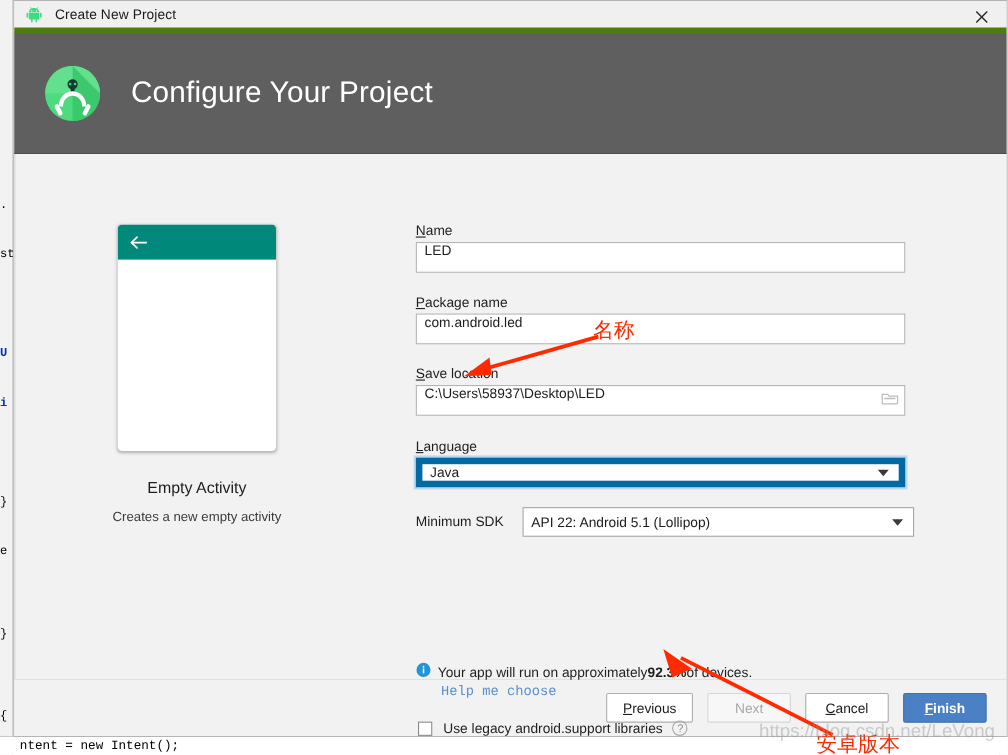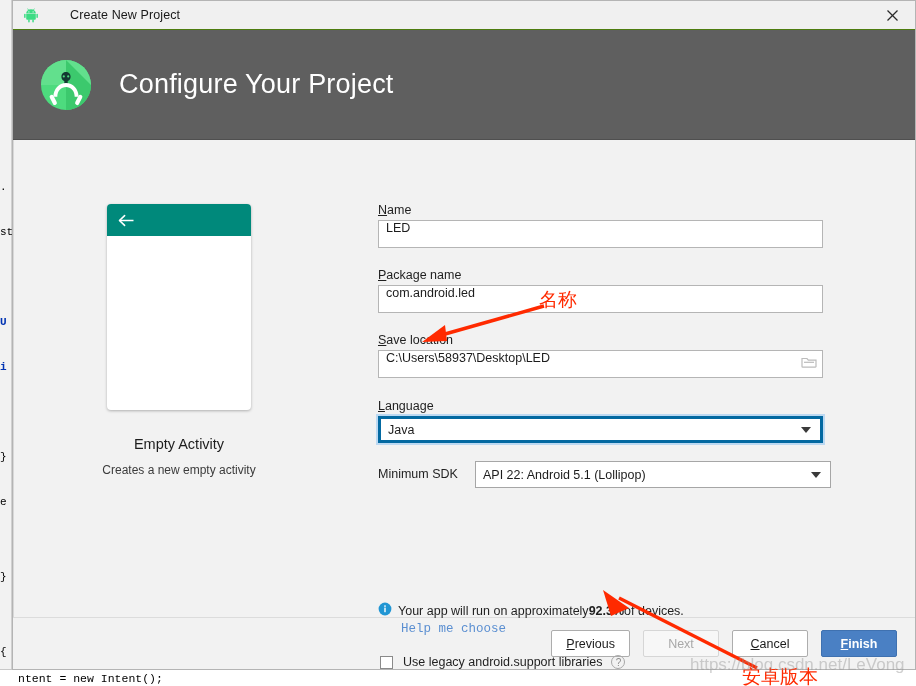--- a/index.html
+++ b/index.html
@@ -44,24 +44,23 @@
   #dialog {
     position: absolute; left: 12px; top: 0; width: 904px; height: 670px;
     background: #f2f2f2;
     border: 1px solid #b4b4b4;
     display: flex; flex-direction: column;
   }
 
   
   #titlebar {
     height: 29px; background: #f0f0f0;
-    border-bottom: 1px solid #4d7c0f;
+    border-bottom: 5px solid #4d7c0f;
     display: flex; align-items: center; flex: 0 0 29px;
     position: relative;
-    gap: 20px;
   }
   #titlebar .app-icon { margin-left: 9px; width: 18px; height: 18px; display: block; }
   #titlebar .title-text {
     margin-left: 10px; font-size: 12.5px; color: #1a1a1a;
     letter-spacing: .1px;
   }
   #close-btn {
     position: absolute; right: 0; top: 0; width: 46px; height: 29px;
     display: flex; align-items: center; justify-content: center;
     cursor: pointer;
@@ -131,21 +130,21 @@
     display: flex; align-items: center; justify-content: center;
     cursor: pointer;
   }
   .combo {
     position: absolute; height: 27px; background: #ffffff;
     border: 1px solid #a6a6a6;
     display: flex; align-items: center; padding: 0 7px;
     font-size: 12.5px; color: #1c1c1c; cursor: pointer;
   }
   .combo.focused {
-    border: 3px solid #0369a1;
+    border: 6px solid #0369a1;
     box-shadow: 0 0 0 2px #bcd9f2;
   }
   .combo .caret {
     position: absolute; right: 9px; top: 50%; transform: translateY(-50%);
     width: 0; height: 0; border-left: 5px solid transparent;
     border-right: 5px solid transparent; border-top: 6px solid #3a3a3a;
   }
   .inline-label {
     position: absolute; font-size: 12.5px; color: #1f1f1f;
   }

